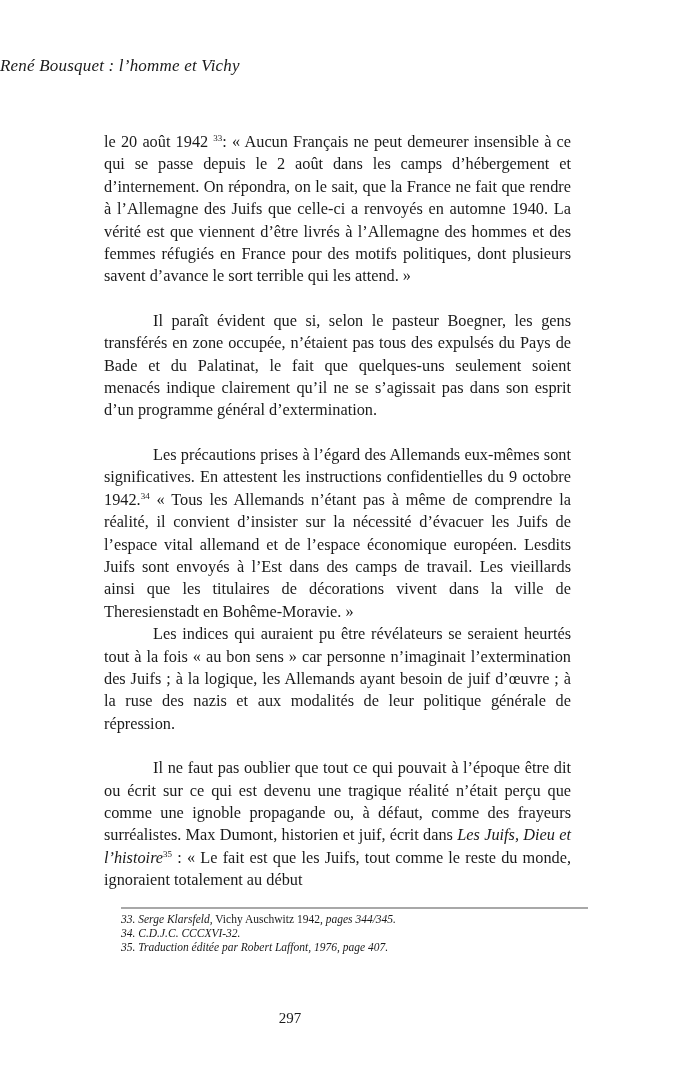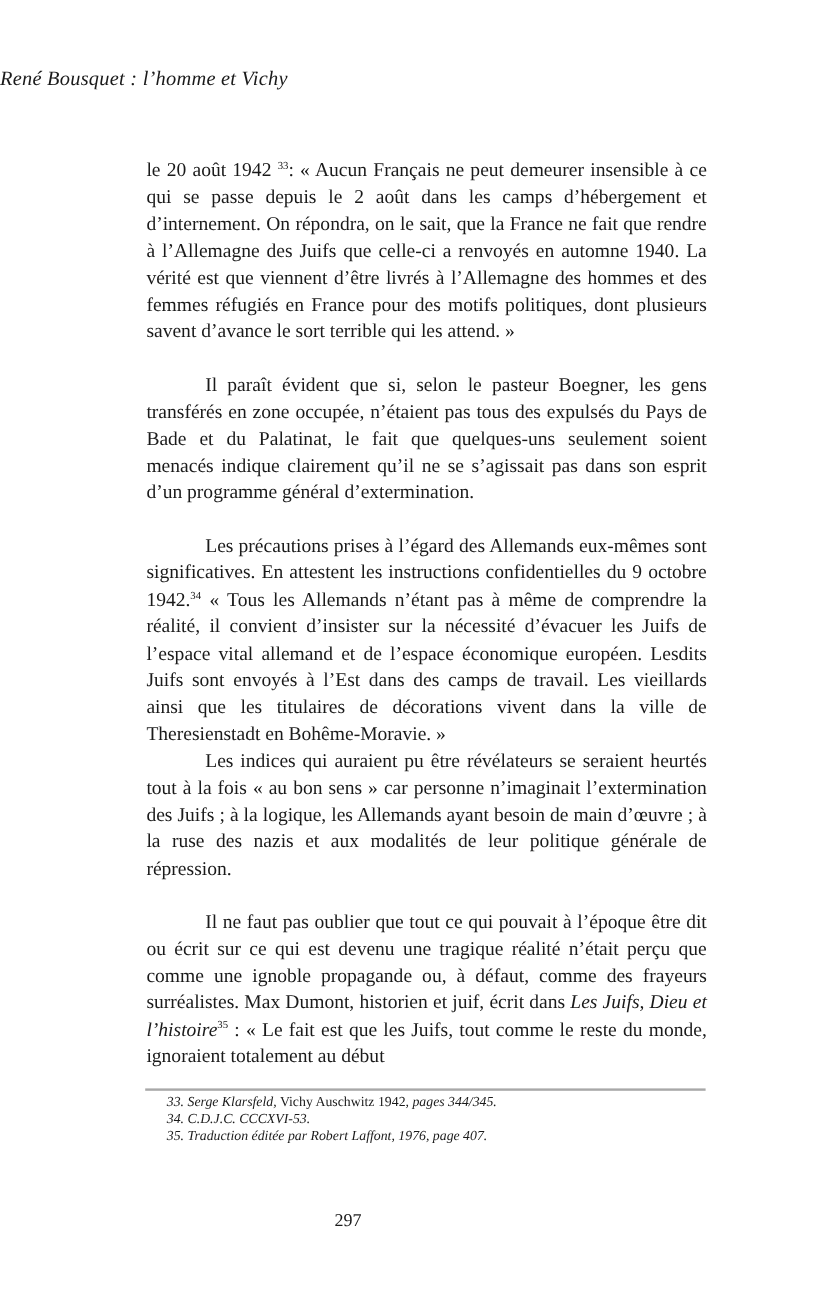--- a/index.html
+++ b/index.html
@@ -1,52 +1,52 @@
 <!DOCTYPE html>
 <html><head>
   <meta charset="utf-8">
   <style>
     html, body { margin: 0; padding: 0; background: #ffffff; }
     body { width: 700px; height: 1089px; position: relative; overflow: hidden;
            font-family: "Liberation Serif", "DejaVu Serif", serif; color: #1a1a1a; }
     .running-head { position: absolute; top: 56px; left: 0; width: 700px; text-align: left;
                     font-style: italic; font-size: 17px; letter-spacing: 0.2px; }
-    .body-text { position: absolute; top: 131px; left: 122px; width: 467px; font-size: 16.3px;
+    .body-text { position: absolute; top: 131px; left: 104px; width: 467px; font-size: 16.3px;
                  line-height: 22.4px; }
     .para { text-align: justify; margin: 0; }
     .para.indent { text-indent: 49px; }
     .gap { height: 22px; }
     sup { font-size: 9px; vertical-align: 6px; line-height: 0; }
     .footnote-rule { position: absolute; top: 907px; left: 121px; width: 467px; height: 2px;
                      background: #a8a8a8; }
     .footnotes { position: absolute; top: 912px; left: 121px; width: 467px; font-size: 11.5px;
                  line-height: 14.2px; }
-    .fn { font-style: italic; white-space: nowrap; margin-left: 18px; }
+    .fn { font-style: italic; white-space: nowrap; }
     .fn .upright { font-style: normal; }
     .page-number { position: absolute; top: 1010px; left: 0; width: 580px; text-align: center;
                    font-size: 15px; }
     em { font-style: italic; }
   </style>
 </head>
 <body>
 
 <div class="running-head">René Bousquet : l’homme et Vichy</div>
 
 <div class="body-text">
   <p class="para"><span>le 20 août 1942 </span><sup>33</sup><span>: « Aucun Français ne peut demeurer insensible à ce qui se passe depuis le 2 août dans les camps d’hébergement et d’internement. On répondra, on le sait, que la France ne fait que rendre à l’Allemagne des Juifs que celle-ci a renvoyés en automne 1940. La vérité est que viennent d’être livrés à l’Allemagne des hommes et des femmes réfugiés en France pour des motifs politiques, dont plusieurs savent d’avance le sort terrible qui les attend. »</span></p>
   <div class="gap"></div>
   <p class="para indent">Il paraît évident que si, selon le pasteur Boegner, les gens transférés en zone occupée, n’étaient pas tous des expulsés du Pays de Bade et du Palatinat, le fait que quelques-uns seulement soient menacés indique clairement qu’il ne se s’agissait pas dans son esprit d’un programme général d’extermination.</p>
   <div class="gap"></div>
   <p class="para indent"><span>Les précautions prises à l’égard des Allemands eux-mêmes sont significatives. En attestent les instructions confidentielles du 9 octobre 1942.</span><sup>34</sup><span> « Tous les Allemands n’étant pas à même de comprendre la réalité, il convient d’insister sur la nécessité d’évacuer les Juifs de l’espace vital allemand et de l’espace économique européen. Lesdits Juifs sont envoyés à l’Est dans des camps de travail. Les vieillards ainsi que les titulaires de décorations vivent dans la ville de Theresienstadt en Bohême-Moravie. »</span></p>
-  <p class="para indent">Les indices qui auraient pu être révélateurs se seraient heurtés tout à la fois « au bon sens » car personne n’imaginait l’extermination des Juifs ; à la logique, les Allemands ayant besoin de main d’œuvre ; à la ruse des nazis et aux modalités de leur politique générale de répression.</p>
+  <p class="para indent">Les indices qui auraient pu être révélateurs se seraient heurtés tout à la fois « au bon sens » car personne n’imaginait l’extermination des Juifs ; à la logique, les Allemands ayant besoin de juif d’œuvre ; à la ruse des nazis et aux modalités de leur politique générale de répression.</p>
   <div class="gap"></div>
   <p class="para indent"><span>Il ne faut pas oublier que tout ce qui pouvait à l’époque être dit ou écrit sur ce qui est devenu une tragique réalité n’était perçu que comme une ignoble propagande ou, à défaut, comme des frayeurs surréalistes. Max Dumont, historien et juif, écrit dans </span><em>Les Juifs, Dieu et l’histoire</em><sup>35</sup><span> : « Le fait est que les Juifs, tout comme le reste du monde, ignoraient totalement au début</span></p>
 </div>
 
 <div class="footnote-rule"></div>
 
 <div class="footnotes">
   <div class="fn"><span>33.</span> <span>Serge Klarsfeld,</span><span class="upright"> Vichy Auschwitz 1942</span><span>, pages 344/345.</span></div>
-  <div class="fn"><span>34.</span> <span>C.D.J.C. CCCXVI-53.</span></div>
+  <div class="fn"><span>34.</span> <span>C.D.J.C. CCCXVI-32.</span></div>
   <div class="fn"><span>35.</span> <span>Traduction éditée par Robert Laffont, 1976, page 407.</span></div>
 </div>
 
 <div class="page-number">297</div>
 
 </body></html>

